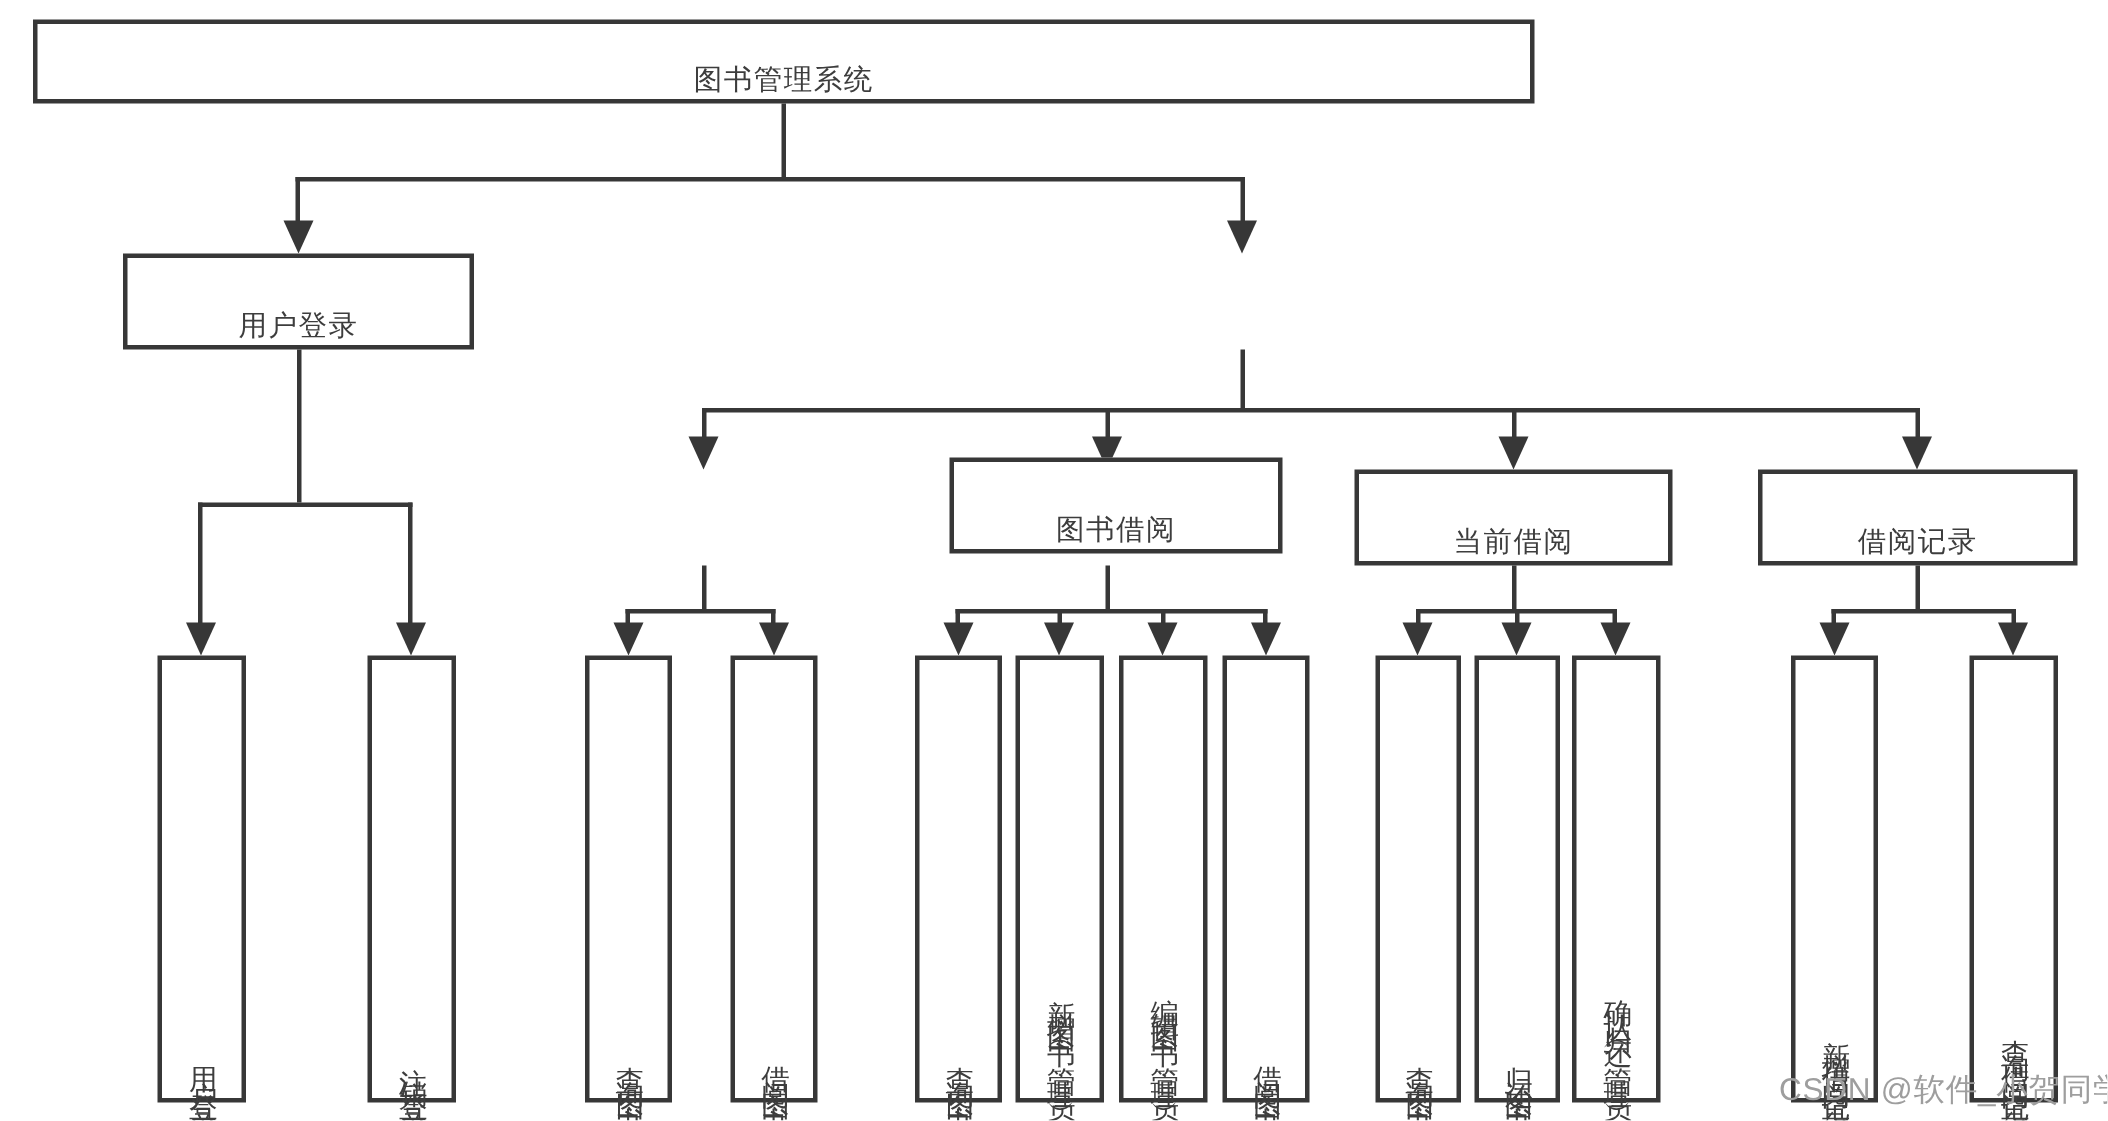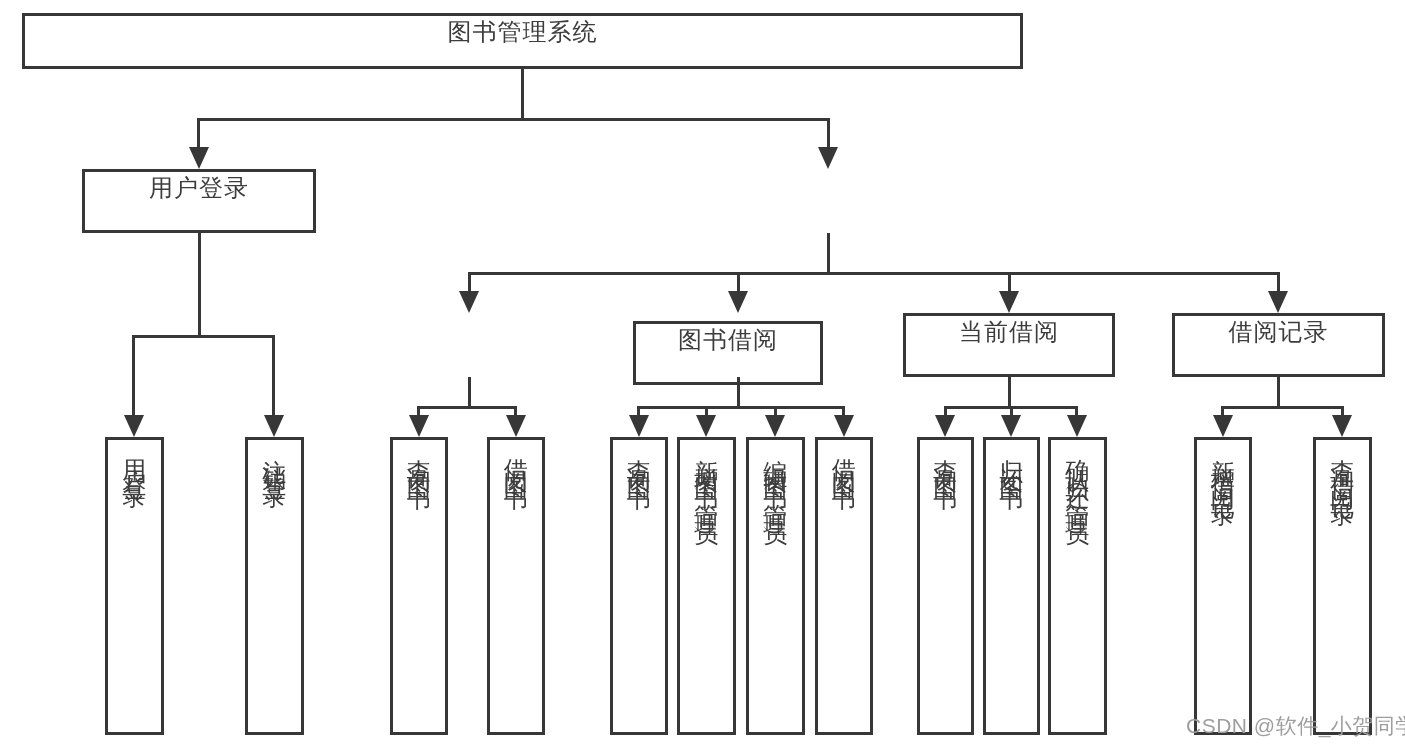--- a/index.html
+++ b/index.html
@@ -9,23 +9,23 @@
     background:#ffffff;
     font-family:"Liberation Sans","DejaVu Sans",sans-serif;
     overflow:hidden;
   }
   .box{
     position:absolute;
     box-sizing:border-box;
     border:3px solid #373737;
     background:#ffffff;
     display:flex;
-    align-items:flex-start;
+    align-items:flex-end;
     justify-content:center;
-    font-size:24px;
+    font-size:19px;
     color:#3d3d3d;
     letter-spacing:1px;
   }
   .vbox .vtext{
     writing-mode:vertical-lr;
     text-orientation:mixed;
     letter-spacing:9px;
     line-height:1.15;
     white-space:nowrap;
   }
@@ -43,21 +43,21 @@
     color:#9e9e9e;
     letter-spacing:0.5px;
     z-index:5;
     white-space:nowrap;
   }
   
   #root-box{left:22px;top:13px;width:1001px;height:56px;}
   #user-login-box{left:82px;top:169px;width:234px;height:64px;}
   #book-mgmt-box{left:711px;top:169px;width:234px;height:64px;}
   #new-book-box{left:362px;top:313px;width:215px;height:64px;}
-  #book-borrow-box{left:633px;top:321px;width:190px;height:64px;}
+  #book-borrow-box{left:633px;top:305px;width:222px;height:64px;}
   #current-borrow-box{left:903px;top:313px;width:212px;height:64px;}
   #borrow-record-box{left:1172px;top:313px;width:213px;height:64px;}
   
   .leaf{top:437px;height:298px;width:58px;}
   #leaf-user-login{left:105px;width:59px;}
   #leaf-logout{left:245px;width:59px;}
   #leaf-nb-query{left:390px;}
   #leaf-nb-borrow{left:487px;}
   #leaf-bb-query{left:610px;}
   #leaf-bb-add{left:677px;width:59px;}

